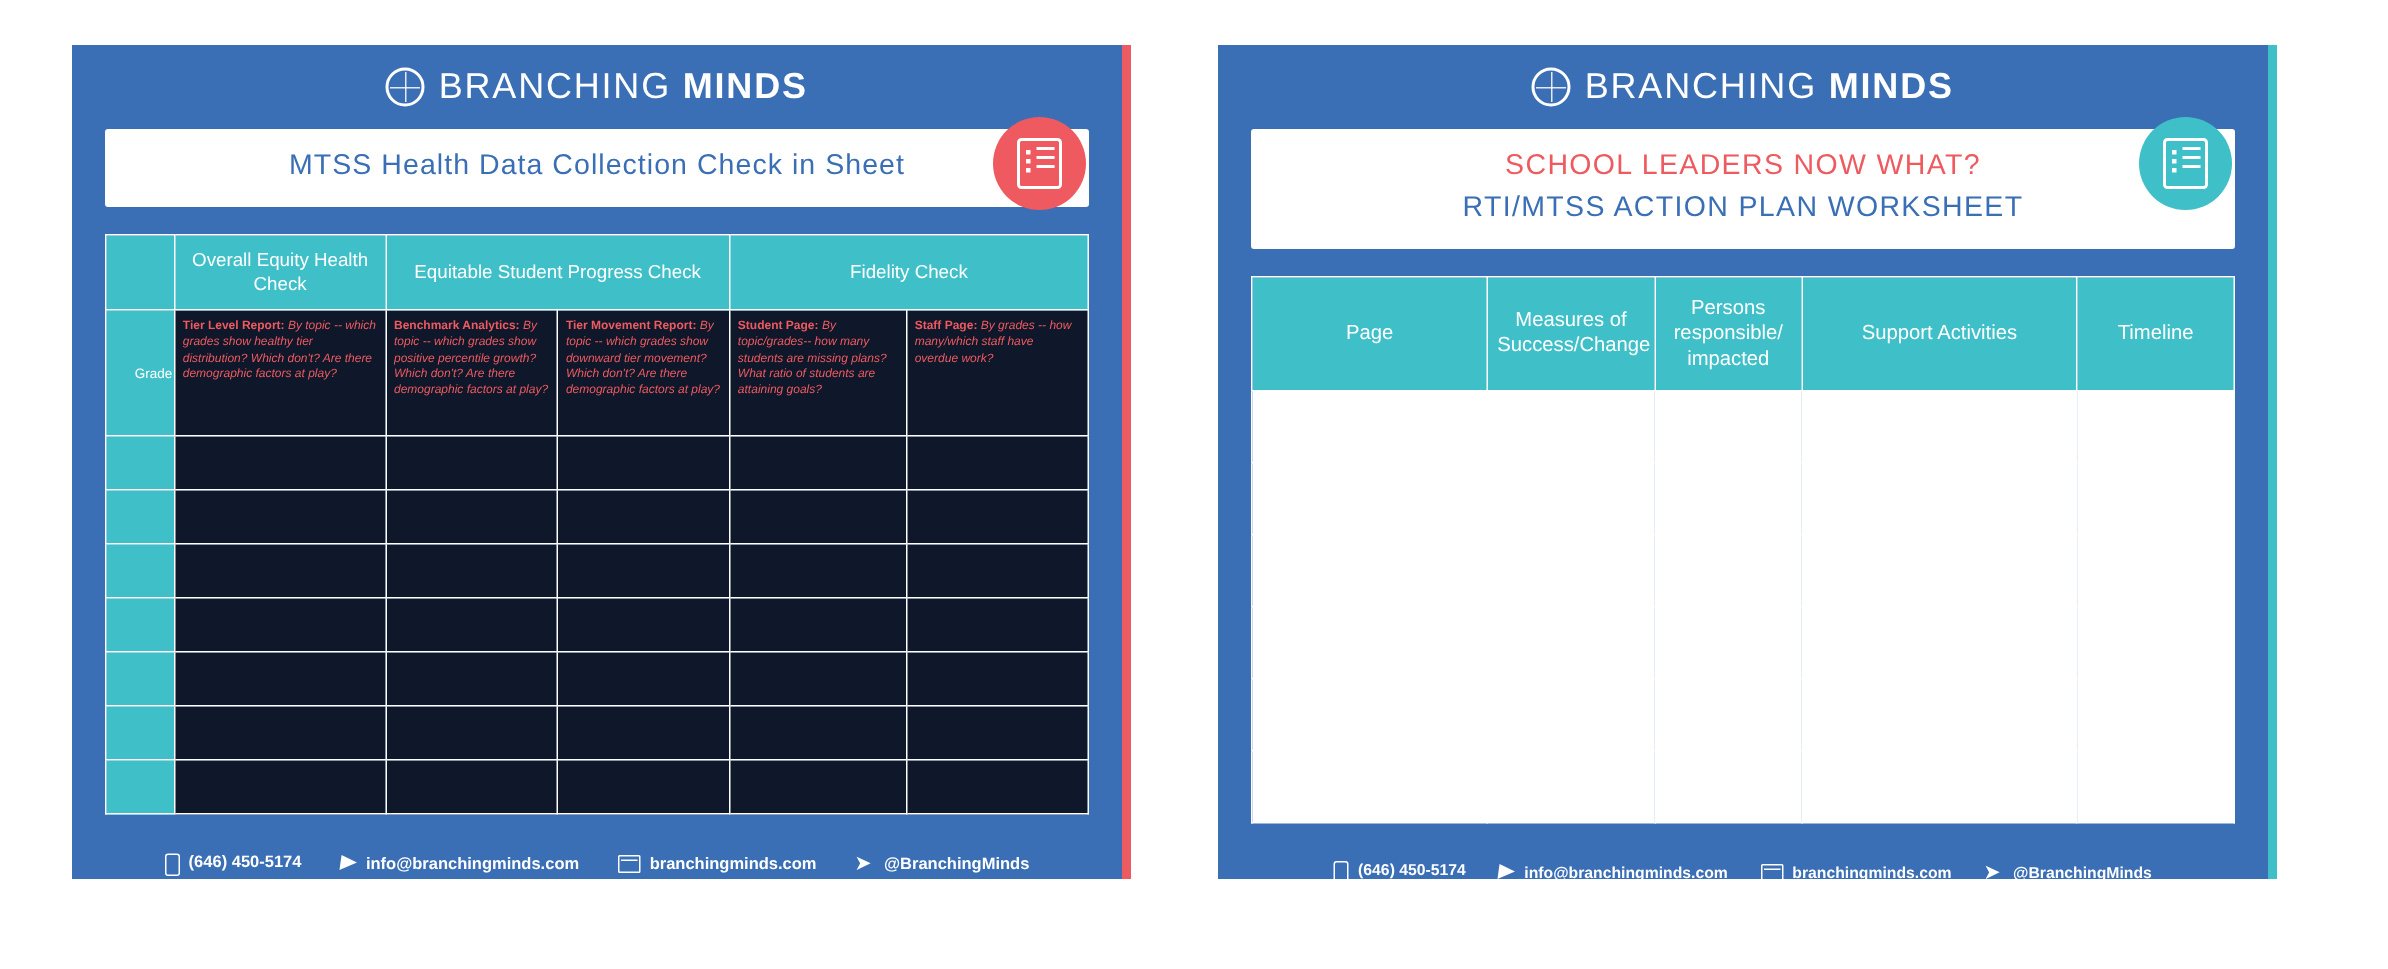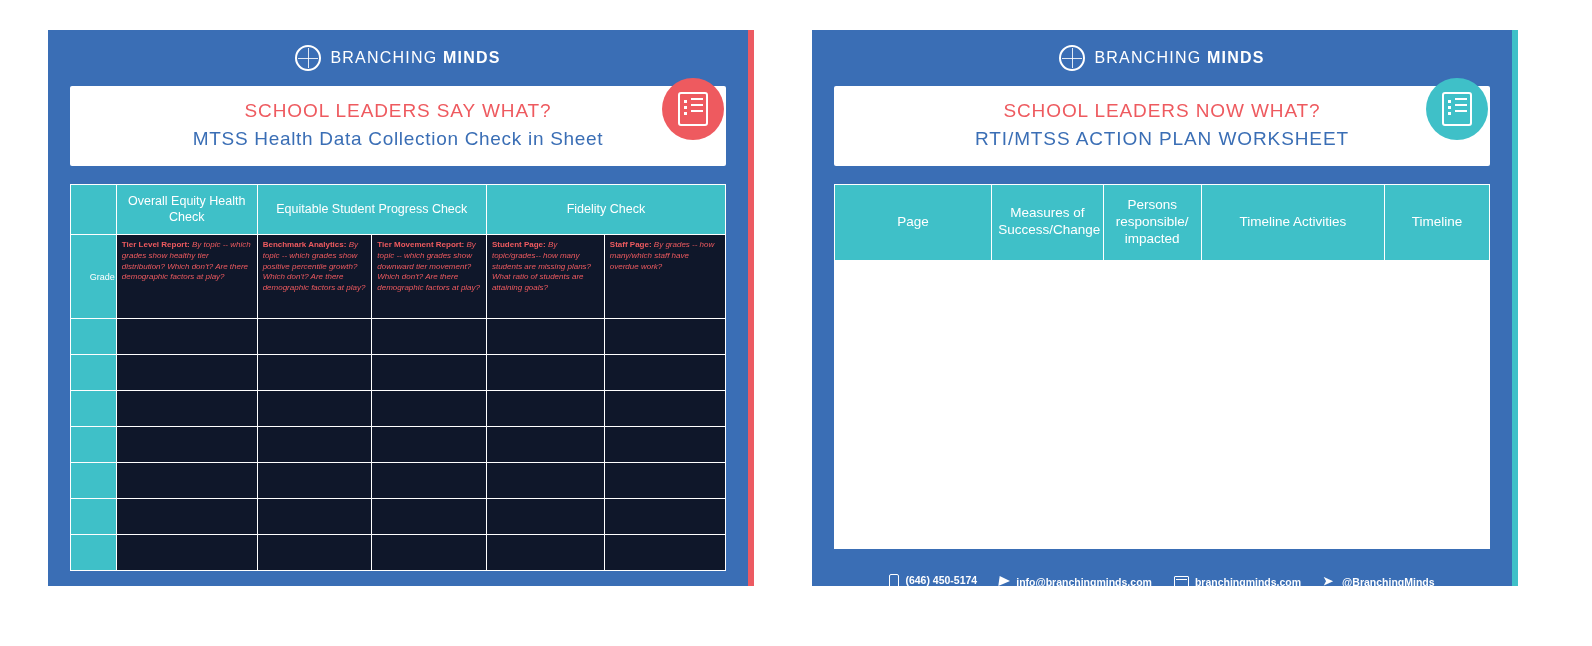--- a/index.html
+++ b/index.html
@@ -69,21 +69,21 @@
     content: "";
     position: absolute;
     top: 50%;
     left: 1px;
     right: 1px;
     height: 1px;
     background: #ffffff;
     opacity: .85;
   }
   .brand-text {
-    font-size: 16px;
+    font-size: 24px;
     letter-spacing: 1.2px;
   }
   .brand-text .bold { font-weight: bold; }
 
   
   .title-card {
     position: relative;
     margin: 0 22px;
     background: #ffffff;
     border-radius: 2px;
@@ -272,21 +272,20 @@
 
     <div class="brand">
       <span class="brand-mark"></span>
       <span class="brand-text">
         <span>BRANCHING</span>
         <span class="bold">MINDS</span>
       </span>
     </div>
 
     <div class="title-card">
-      <div class="title-line1">SCHOOL LEADERS SAY WHAT?</div>
       <div class="title-line2">MTSS Health Data Collection Check in Sheet</div>
       <div class="badge red">
         <div class="badge-inner">
           <em class="d1"></em>
             <em class="d2"></em>
             <em class="d3"></em>
           <i></i>
             <i></i>
             <i></i>
         </div>
@@ -456,21 +455,21 @@
           <col style="width:17%">
           <col style="width:15%">
           <col style="width:28%">
           <col style="width:16%">
         </colgroup>
         <tbody>
             <tr>
           <th class="head">Page</th>
           <th class="head">Measures of Success/Change</th>
           <th class="head">Persons responsible/ impacted</th>
-          <th class="head">Timeline Activities</th>
+          <th class="head">Support Activities</th>
           <th class="head">Timeline</th>
         </tr>
         <tr>
           <td class="cell"></td>
           <td class="cell"></td>
           <td class="cell"></td>
           <td class="cell"></td>
           <td class="cell"></td>
         </tr>
         <tr>

